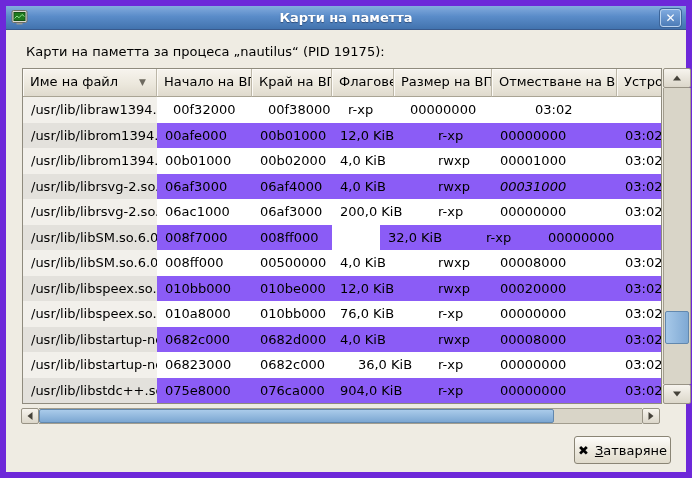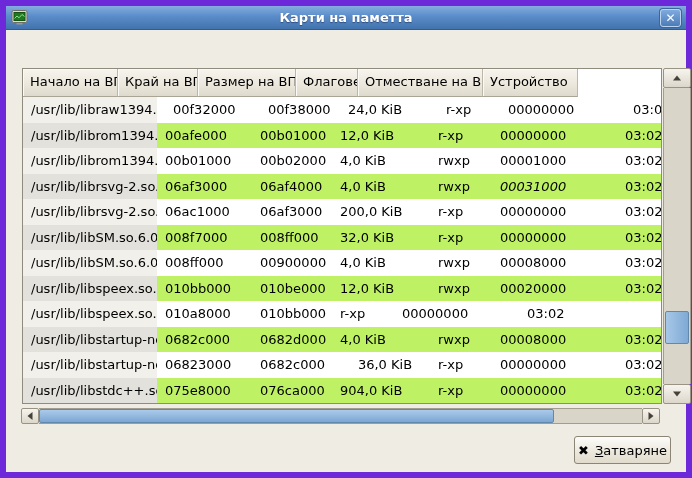--- a/index.html
+++ b/index.html
@@ -65,21 +65,21 @@
     font-size: 9px; color: #6E6A60;
   }
   .trow { display: flex; height: 25.5px; }
   .tcell {
     flex: none;
     line-height: 25.5px;
     padding-left: 8px;
     white-space: nowrap; overflow: hidden;
   }
   .trow.odd  .tcell { background: #FFFFFF; }
-  .trow.even .tcell { background: #bef264; }
+  .trow.even .tcell { background: #8b5cf6; }
   .trow.odd  .tcell.sortedcol { background: #F2F0EB; }
   .trow.even .tcell.sortedcol { background: #E3E1DC; }
   
   .vscroll {
     position: absolute; left: 657px; top: 62px; width: 28px; height: 336px;
     display: flex; flex-direction: column;
   }
   .sb-btn {
     flex: none;
     background: linear-gradient(to bottom, #F7F4EE, #DCD7CA);
@@ -145,36 +145,37 @@
         <rect x="1" y="1.5" width="15" height="12" rx="1.5" fill="#DCDCD4" stroke="#6E6E66"></rect>
         <rect x="3" y="3.5" width="11" height="8" fill="#1E7A1E" stroke="#145214"></rect>
         <polyline points="3.5,9.5 6,7 8,8.8 11,5.5 13.5,7.5" stroke="#8FE08F" fill="none" stroke-width="1"></polyline>
         <rect x="5.5" y="14" width="6" height="1.5" fill="#9A9A92"></rect>
       </svg>
     </span>
     <span class="tb-title">Карти на паметта</span>
     <span class="tb-close"><span>✕</span></span>
   </div>
 
+  <div class="proc-label">Карти на паметта за процеса „nautilus“ (PID 19175):</div>
 
   <div class="tableframe">
     <div class="thead" id="thead">
+        <div class="hcell" style="width: 134px;"><span>Име на файл</span><span class="sort-arrow">▼</span></div>
         <div class="hcell" style="width: 95px;"><span>Начало на ВП</span></div>
         <div class="hcell" style="width: 80px;"><span>Край на ВП</span></div>
+        <div class="hcell" style="width: 62px;"><span>Флагове</span></div>
         <div class="hcell" style="width: 98px;"><span>Размер на ВП</span></div>
-        <div class="hcell" style="width: 62px;"><span>Флагове</span></div>
         <div class="hcell" style="width: 125px;"><span>Отместване на ВП</span></div>
         <div class="hcell" style="width: 95px;"><span>Устройство</span></div>
       </div>
     <div id="tbody">
         <div class="trow odd">
           <div class="tcell sortedcol" style="width: 134px;">/usr/lib/libraw1394.so</div>
           <div class="tcell" style="width: 95px; margin-left: 8px;">00f32000</div>
           <div class="tcell" style="width: 80px;">00f38000</div>
-          <div class="tcell" style="width: 98px;">24,0 KiB</div>
           <div class="tcell" style="width: 62px;">r-xp</div>
           <div class="tcell" style="width: 125px;">00000000</div>
           <div class="tcell" style="width: 95px;">03:02</div>
         </div>
         <div class="trow even">
           <div class="tcell sortedcol" style="width: 134px;">/usr/lib/librom1394.so</div>
           <div class="tcell" style="width: 95px;">00afe000</div>
           <div class="tcell" style="width: 80px;">00b01000</div>
           <div class="tcell" style="width: 98px;">12,0 KiB</div>
           <div class="tcell" style="width: 62px;">r-xp</div>
@@ -205,47 +206,48 @@
           <div class="tcell" style="width: 80px;">06af3000</div>
           <div class="tcell" style="width: 98px;">200,0 KiB</div>
           <div class="tcell" style="width: 62px;">r-xp</div>
           <div class="tcell" style="width: 125px;">00000000</div>
           <div class="tcell" style="width: 95px;">03:02</div>
         </div>
         <div class="trow even">
           <div class="tcell sortedcol" style="width: 134px;">/usr/lib/libSM.so.6.0.0</div>
           <div class="tcell" style="width: 95px;">008f7000</div>
           <div class="tcell" style="width: 80px;">008ff000</div>
-          <div class="tcell" style="width: 98px;">32,0 KiB</div>
+          <div class="tcell" style="width: 98px; margin-left: 48px;">32,0 KiB</div>
           <div class="tcell" style="width: 62px;">r-xp</div>
           <div class="tcell" style="width: 125px;">00000000</div>
           <div class="tcell" style="width: 95px;">03:02</div>
         </div>
         <div class="trow odd">
           <div class="tcell sortedcol" style="width: 134px;">/usr/lib/libSM.so.6.0.0</div>
           <div class="tcell" style="width: 95px;">008ff000</div>
-          <div class="tcell" style="width: 80px;">00900000</div>
+          <div class="tcell" style="width: 80px;">00500000</div>
           <div class="tcell" style="width: 98px;">4,0 KiB</div>
           <div class="tcell" style="width: 62px;">rwxp</div>
           <div class="tcell" style="width: 125px;">00008000</div>
           <div class="tcell" style="width: 95px;">03:02</div>
         </div>
         <div class="trow even">
           <div class="tcell sortedcol" style="width: 134px;">/usr/lib/libspeex.so.1</div>
           <div class="tcell" style="width: 95px;">010bb000</div>
           <div class="tcell" style="width: 80px;">010be000</div>
           <div class="tcell" style="width: 98px;">12,0 KiB</div>
           <div class="tcell" style="width: 62px;">rwxp</div>
           <div class="tcell" style="width: 125px;">00020000</div>
           <div class="tcell" style="width: 95px;">03:02</div>
         </div>
         <div class="trow odd">
           <div class="tcell sortedcol" style="width: 134px;">/usr/lib/libspeex.so.1</div>
           <div class="tcell" style="width: 95px;">010a8000</div>
           <div class="tcell" style="width: 80px;">010bb000</div>
+          <div class="tcell" style="width: 98px;">76,0 KiB</div>
           <div class="tcell" style="width: 62px;">r-xp</div>
           <div class="tcell" style="width: 125px;">00000000</div>
           <div class="tcell" style="width: 95px;">03:02</div>
         </div>
         <div class="trow even">
           <div class="tcell sortedcol" style="width: 134px;">/usr/lib/libstartup-not</div>
           <div class="tcell" style="width: 95px;">0682c000</div>
           <div class="tcell" style="width: 80px;">0682d000</div>
           <div class="tcell" style="width: 98px;">4,0 KiB</div>
           <div class="tcell" style="width: 62px;">rwxp</div>

